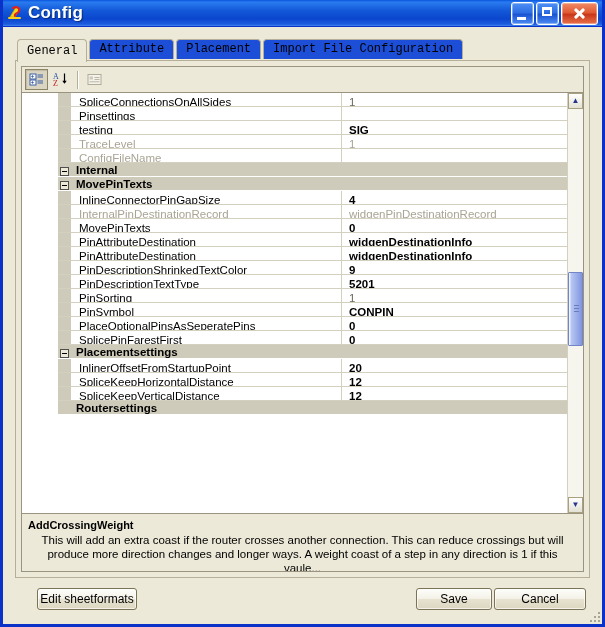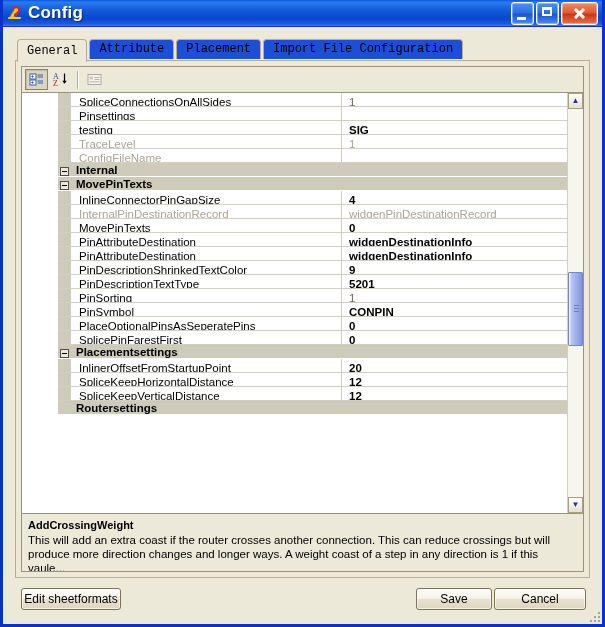--- a/index.html
+++ b/index.html
@@ -210,26 +210,26 @@
   }
   .pg-desc {
     flex: 0 0 58px; height: 58px;
     background: #ECE9D8;
     border-top: 1px solid #9A937F;
     box-sizing: border-box; padding: 4px 6px 0 6px;
     overflow: hidden;
   }
   .desc-title { font-size: 11px; font-weight: bold; color: #000; line-height: 14px; }
   .desc-body {
-    font-size: 11.5px; color: #000; line-height: 14px; margin-top: 1px;
+    font-size: 11.5px; color: #000; line-height: 14px; margin-top: 1px; text-align: center;
   }
 
   
   .footer {
-    position: absolute; left: 0; right: 0; bottom: 0; height: 46px;
+    position: absolute; left: 16px; right: 0; bottom: 0; height: 46px;
   }
   .btn {
     position: absolute;
     height: 22px; line-height: 20px;
     font-size: 12px; color: #000; text-align: center;
     background: linear-gradient(to bottom,#FDFDFB 0%,#F4F2E7 48%,#E6E2CF 52%,#DCD7C0 100%);
     border: 1px solid #7B7355;
     border-radius: 3px;
     box-sizing: border-box; cursor: default;
     box-shadow: inset 0 0 0 1px rgba(255,255,255,.65);

